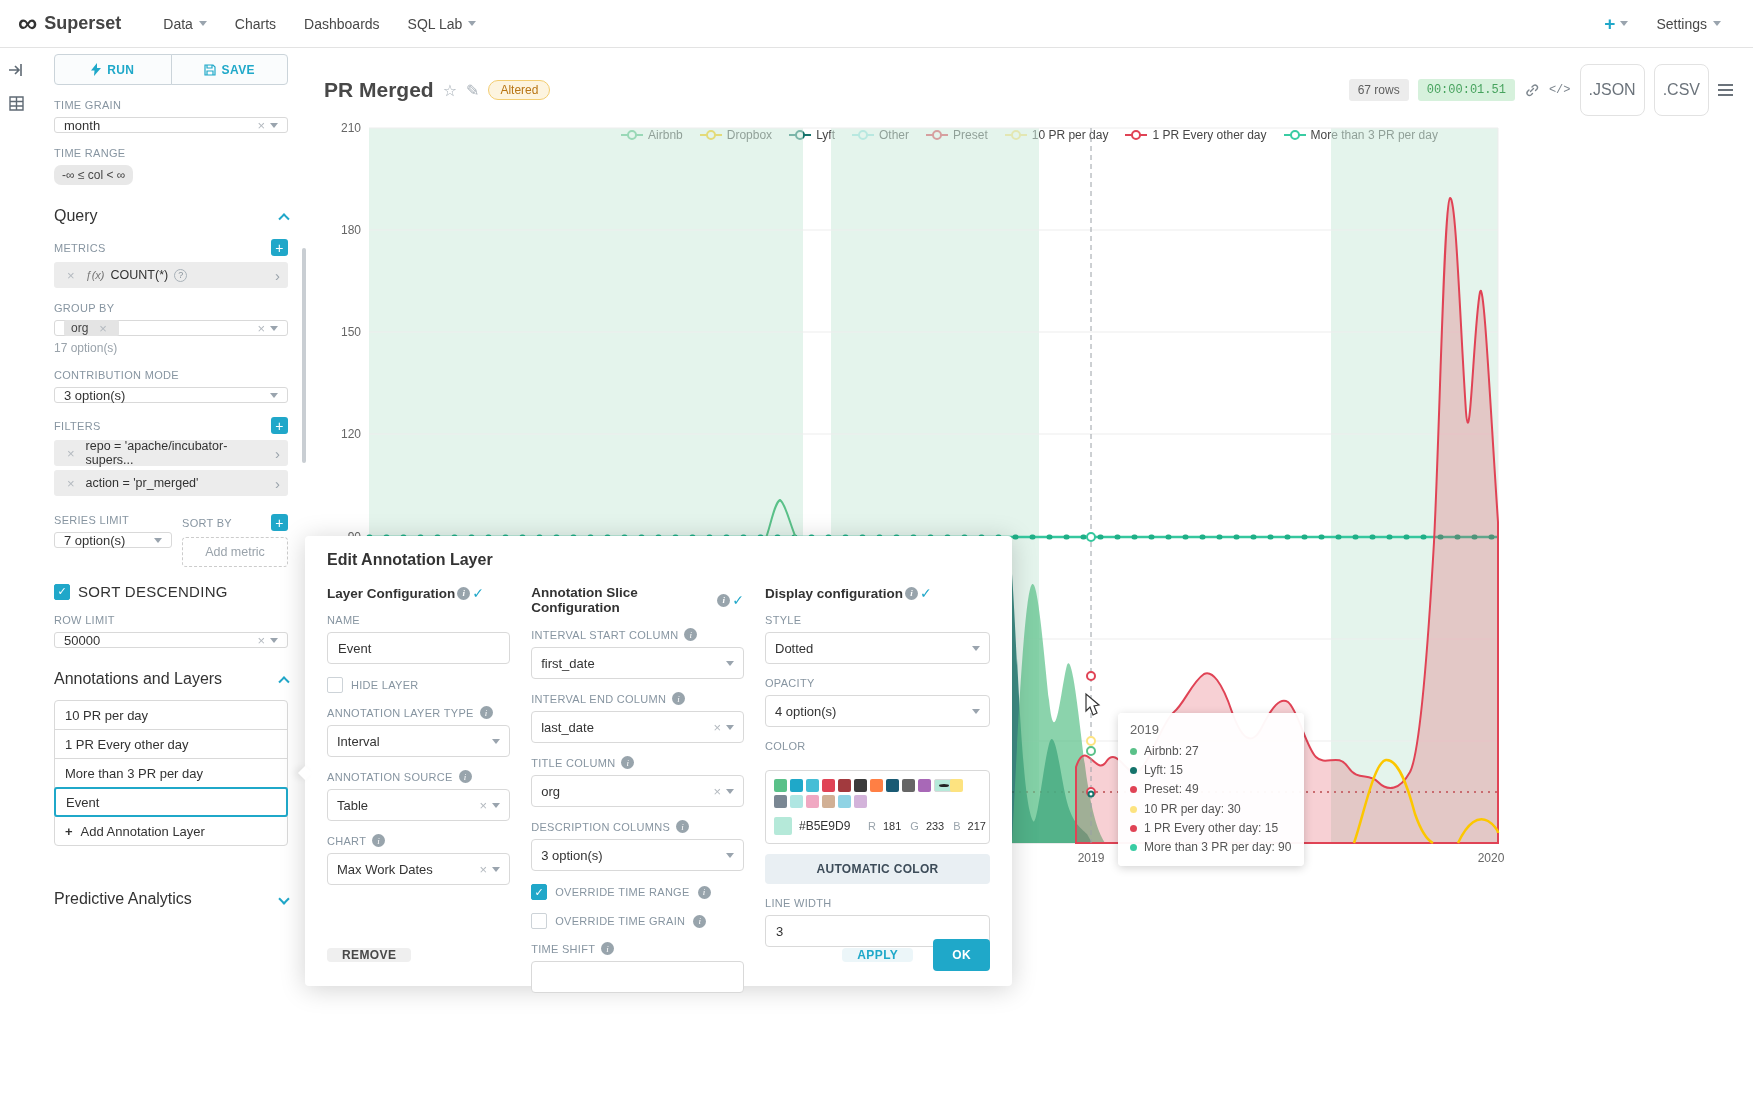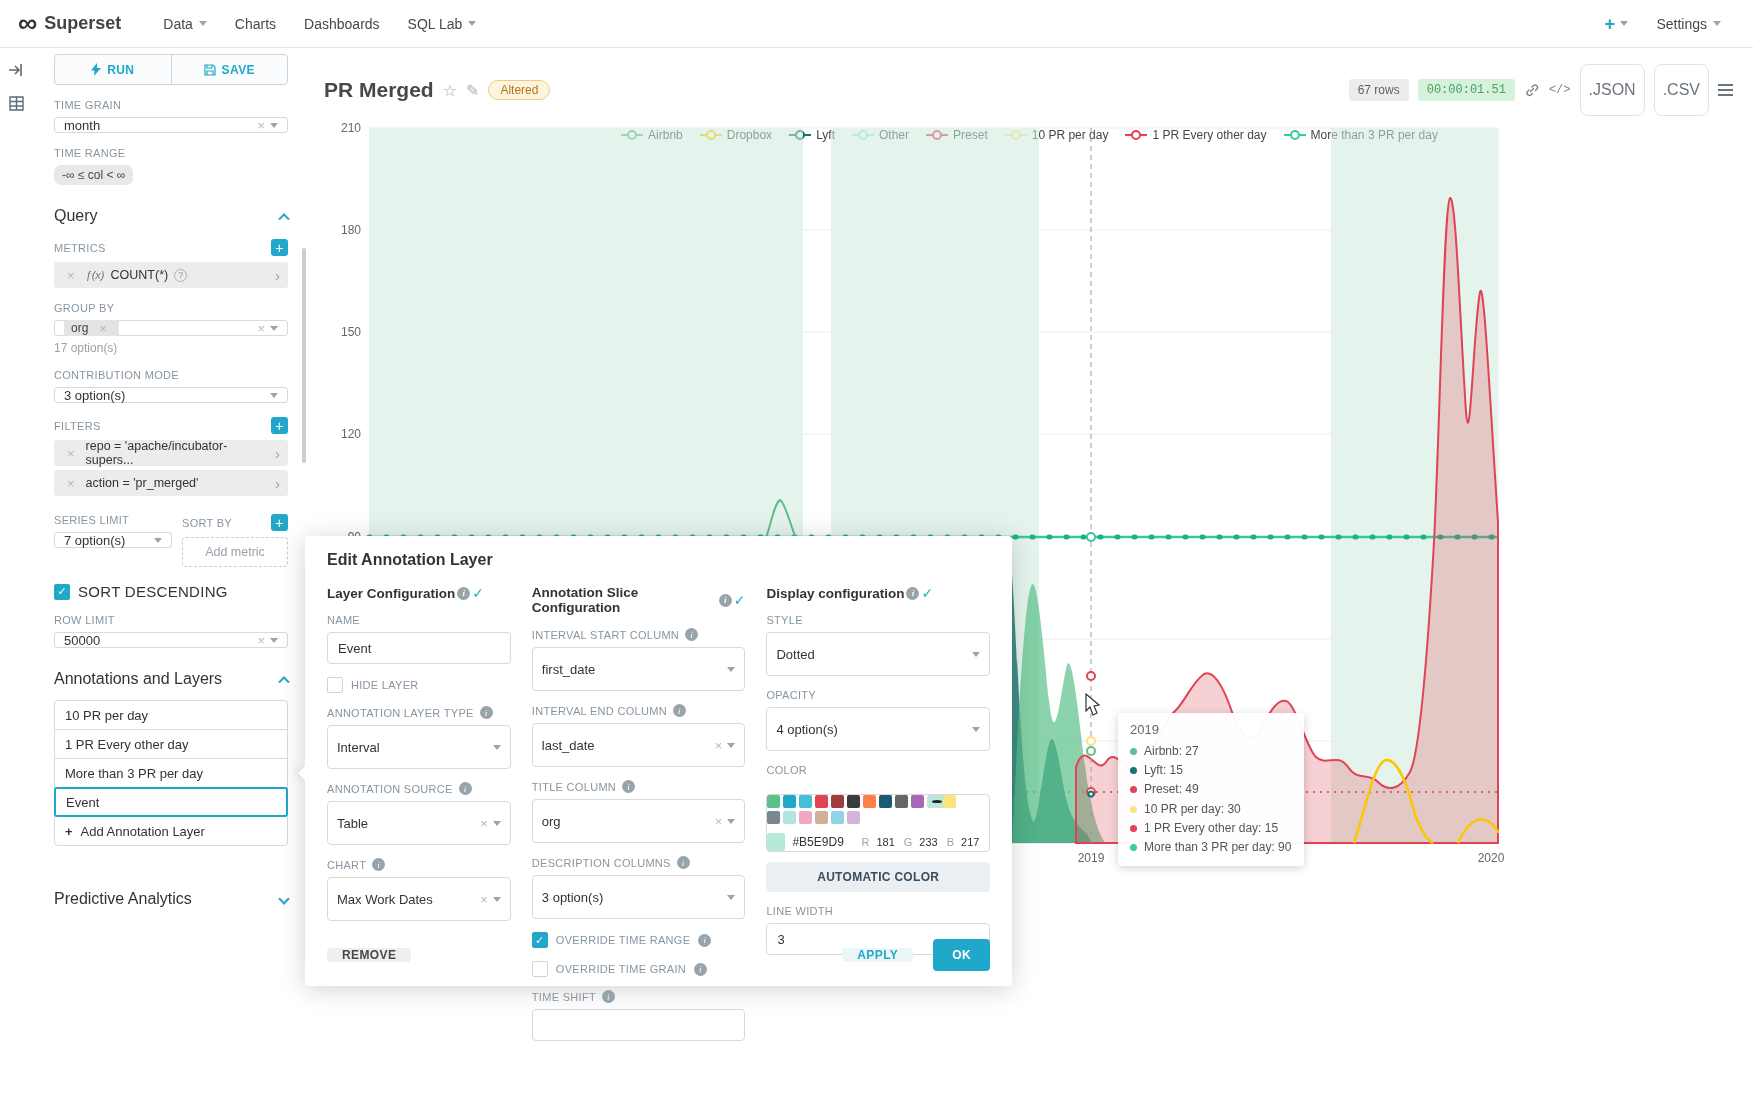--- a/index.html
+++ b/index.html
@@ -85,24 +85,24 @@
   .modal{position:absolute;left:305px;top:536px;width:707px;height:450px;background:#fff;border-radius:4px;box-shadow:0 3px 26px rgba(0,0,0,.18);z-index:10}
   .modal-arrow{position:absolute;left:-5px;top:232px;width:10px;height:10px;background:#fff;transform:rotate(45deg);box-shadow:-3px 3px 7px rgba(0,0,0,.08)}
   .modal-title{font-size:16px;font-weight:600;color:#333;padding:15px 22px 8px}
   .modal-cols{display:flex;gap:21px;padding:0 22px}
   .mcol1{width:185px}.mcol2{width:215px}.mcol3{width:225px}
   .msection-head{display:flex;align-items:center;gap:2px;font-size:13.5px;font-weight:bold;color:#333;margin:8px 0 4px}
   .info-i{width:13px;height:13px;border-radius:50%;background:#98A4AC;color:#fff;font-size:9px;display:inline-flex;align-items:center;justify-content:center;flex:none;font-style:italic;font-family:"Liberation Serif","DejaVu Serif",serif}
   .check-teal{color:#20A7C9;font-size:14px;font-weight:bold}
   .flabel{font-size:11px;color:#8795A1;font-weight:500;letter-spacing:.3px;margin:13px 0 6px;display:flex;align-items:center;gap:6px}
   .minput{height:32px;border:1px solid #D9D9D9;border-radius:4px;width:100%;padding:0 10px;font-size:13px;color:#333;background:#fff;font-family:inherit;outline:none}
-  .msel{height:44px;border:1px solid #D9D9D9;border-radius:4px;display:flex;align-items:center;padding:8px 9px;font-size:13px;color:#333;background:#fff;cursor:pointer}
+  .msel{height:32px;border:1px solid #D9D9D9;border-radius:4px;display:flex;align-items:center;padding:8px 9px;font-size:13px;color:#333;background:#fff;cursor:pointer}
   .msel .grow{flex:1}
   .cb-row{display:flex;align-items:center;gap:8px;font-size:11px;color:#8795A1;font-weight:500;letter-spacing:.3px;margin:13px 0 4px}
-  .color-panel{border:1px solid #D9D9D9;border-radius:4px;margin-top:18px}
+  .color-panel{border:1px solid #D9D9D9;border-radius:4px;padding:8px;margin-top:18px}
   .swatches{display:grid;grid-template-columns:repeat(12,13px);gap:3px}
   .swatch{width:13px;height:13px;border-radius:2px;background:var(--c);position:relative;cursor:pointer}
   .swatch.sel::after{content:"";position:absolute;inset:4px;background:#222;border-radius:50%}
   .hex-row{display:flex;align-items:center;gap:7px;margin-top:9px;font-size:12px;color:#333}
   .hex-swatch{width:18px;height:18px;border-radius:2px;background:var(--c);flex:none}
   .hex-input{width:62px;border:none;font-size:12px;color:#333;font-family:inherit;outline:none}
   .rgb-label{color:#9AA4AC;font-size:11px}
   .rgb-val{font-size:11px;color:#333;margin-right:2px}
   .auto-color-btn{width:100%;height:30px;background:#E9EFF3;border:none;border-radius:4px;font-size:12px;font-weight:bold;letter-spacing:.3px;color:#3D4C59;margin-top:10px;cursor:pointer;font-family:inherit}
   .modal-footer{position:absolute;bottom:0;left:0;right:0;display:flex;align-items:center;padding:15px 22px}

